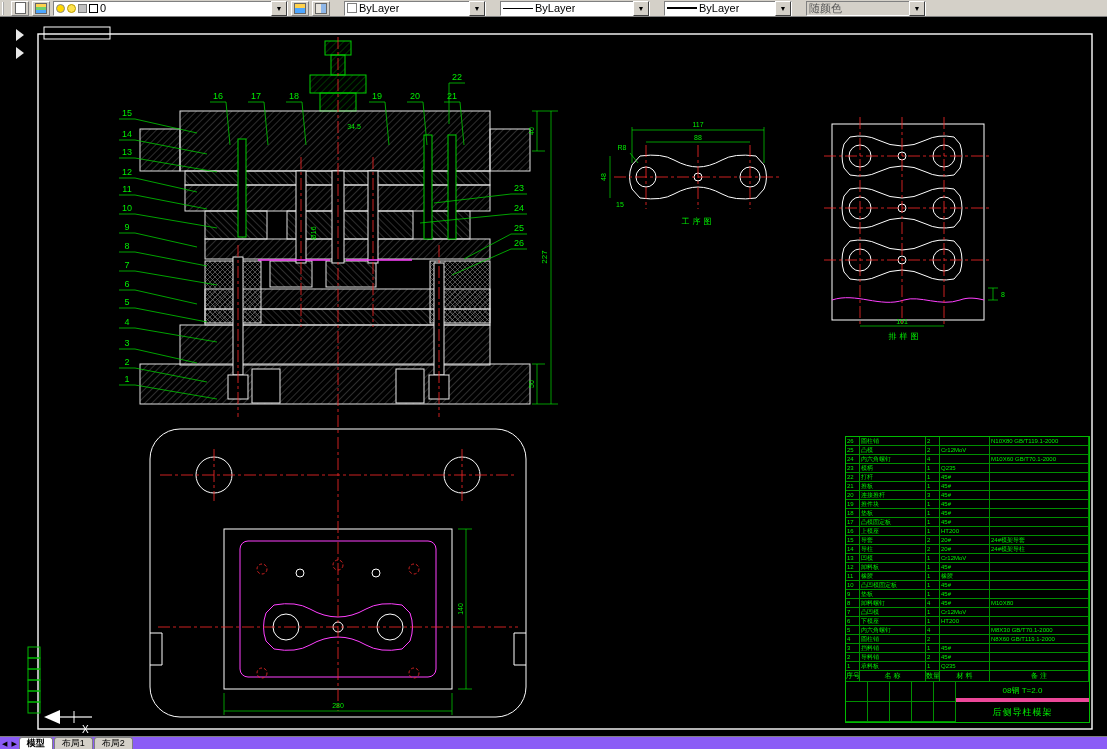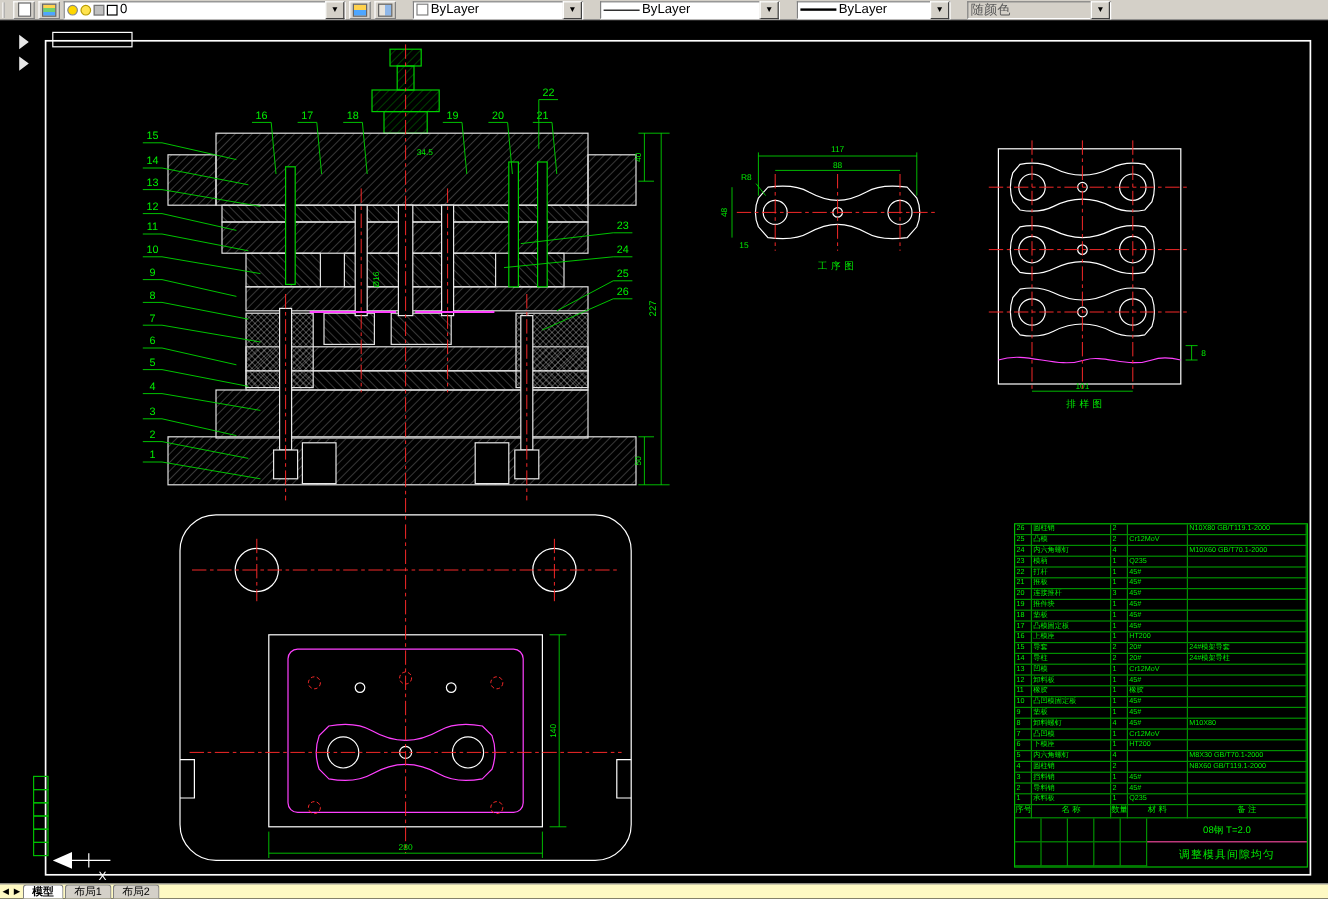--- a/index.html
+++ b/index.html
@@ -46,25 +46,25 @@
   .bom{position:absolute;left:845px;top:419px;width:245px;border:1px solid #00bb00;box-sizing:border-box;background:#000;}
   .bom-rows,.bom-header{display:grid;grid-template-columns:14px 66px 14px 50px 1fr;}
   .bcell{height:9px;font-size:6px;line-height:8px;color:#00ee00;border-right:1px solid #008f00;border-bottom:1px solid #008f00;
          overflow:hidden;white-space:nowrap;padding-left:1px;box-sizing:border-box;}
   .hh{height:11px;font-size:7px;line-height:10px;text-align:center;padding-left:0;}
   .tb{display:flex;}
   .tb-left{width:110px;display:grid;grid-template-columns:repeat(5,1fr);grid-auto-rows:20px;}
   .tb-left .bcell{height:20px;}
   .tb-right{flex:1;display:flex;flex-direction:column;}
   .tb-mat,.tb-name{height:20px;display:flex;align-items:center;justify-content:center;color:#00ee00;
-                   border-bottom:1px solid #ec4899;box-sizing:border-box;}
+                   border-bottom:4px solid #ec4899;box-sizing:border-box;}
   .tb-mat{font-size:8px;}
   .tb-name{font-size:9px;letter-spacing:1px;border-bottom:none;}
   
-  .tabbar{position:absolute;bottom:0;left:0;width:1107px;height:12px;background:#fef9c3;border-top:1px solid #808080;
+  .tabbar{position:absolute;bottom:0;left:0;width:1107px;height:12px;background:#8b5cf6;border-top:1px solid #808080;
           display:flex;align-items:flex-end;font-size:9px;color:#000;}
   .navbtn{font-size:7px;padding:0 2px;line-height:11px;}
   .tab{padding:0 7px;height:11px;line-height:11px;background:#d4d0c8;border:1px solid #808080;border-bottom:none;
        border-radius:3px 3px 0 0;margin-right:1px;}
   .tab.active{background:#fff;font-weight:bold;}
 </style>
 </head>
 <body>
 
 <div class="app">
@@ -563,21 +563,21 @@
             <div class="bcell"></div>
             <div class="bcell"></div>
           <div class="bcell"></div>
             <div class="bcell"></div>
             <div class="bcell"></div>
             <div class="bcell"></div>
             <div class="bcell"></div>
         </div>
         <div class="tb-right">
           <div class="tb-mat">08钢  T=2.0</div>
-          <div class="tb-name">调整模具间隙均匀</div>
+          <div class="tb-name">后侧导柱模架</div>
         </div>
       </div>
     </div>
   </div>
 
   <div class="tabbar">
     <span class="navbtn">◀</span>
     <span class="navbtn">▶</span>
     <span class="tab active">模型</span>
     <span class="tab">布局1</span>

